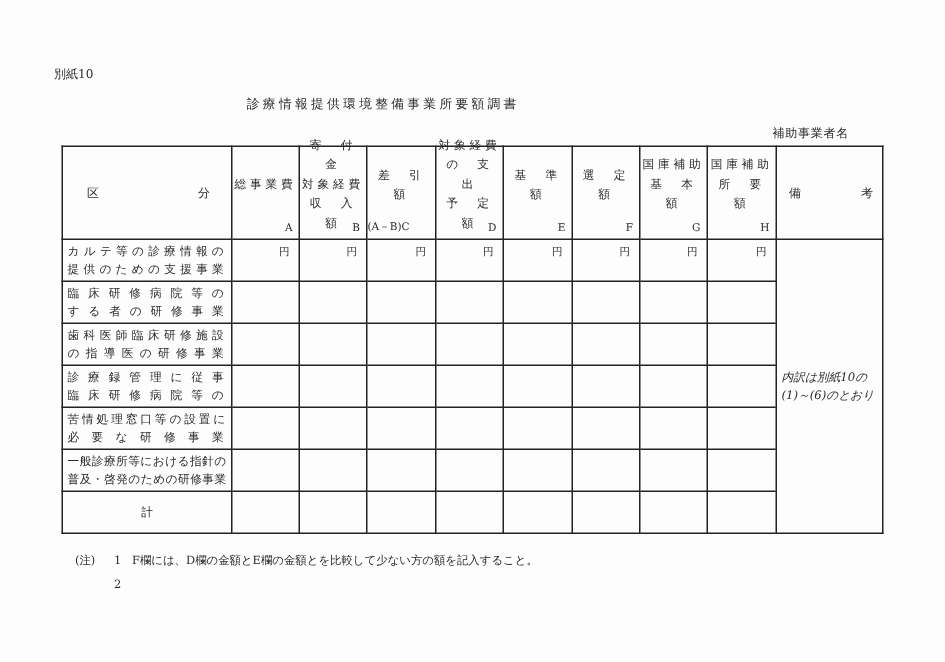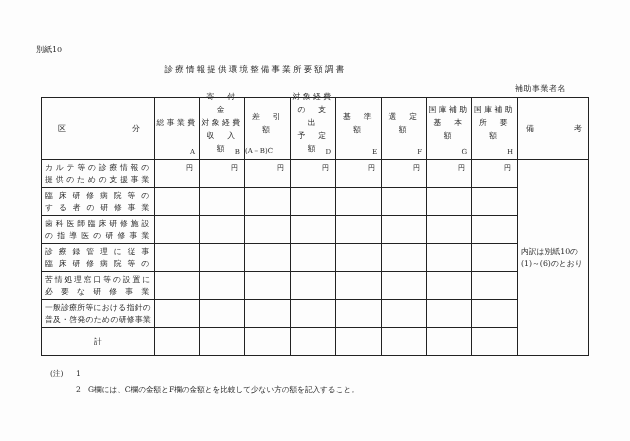--- a/index.html
+++ b/index.html
@@ -93,20 +93,21 @@
     .yen {
       position: absolute; right: 6px; top: 3px;
       font-size: 7px;
     }
     .remarks-cell {
       vertical-align: middle;
       font-size: 7.6px;
       line-height: 12px;
       padding: 0 3px !important;
       word-break: break-all;
+      font-style: italic;
     }
     .total-label {
       height: 27px;
       text-align: center;
       font-size: 8px;
     }
     .notes {
       left: 50px; top: 366px;
       font-size: 7.6px;
       line-height: 16px;
@@ -323,19 +324,19 @@
     <td class="data-cell"></td>
     <td class="data-cell"></td>
   </tr>
 </tbody>
   </table>
 
 <div class="abs notes">
   <div class="note-line">
     <span class="note-prefix">(注)</span>
     <span class="note-num">1</span>
+    <span>F欄には、D欄の金額とE欄の金額とを比較して少ない方の額を記入すること。</span>
   </div>
   <div class="note-line">
     <span class="note-prefix"></span>
     <span class="note-num">2</span>
-    <span>G欄には、C欄の金額とF欄の金額とを比較して少ない方の額を記入すること。</span>
   </div>
 </div>
 
 </body></html>

